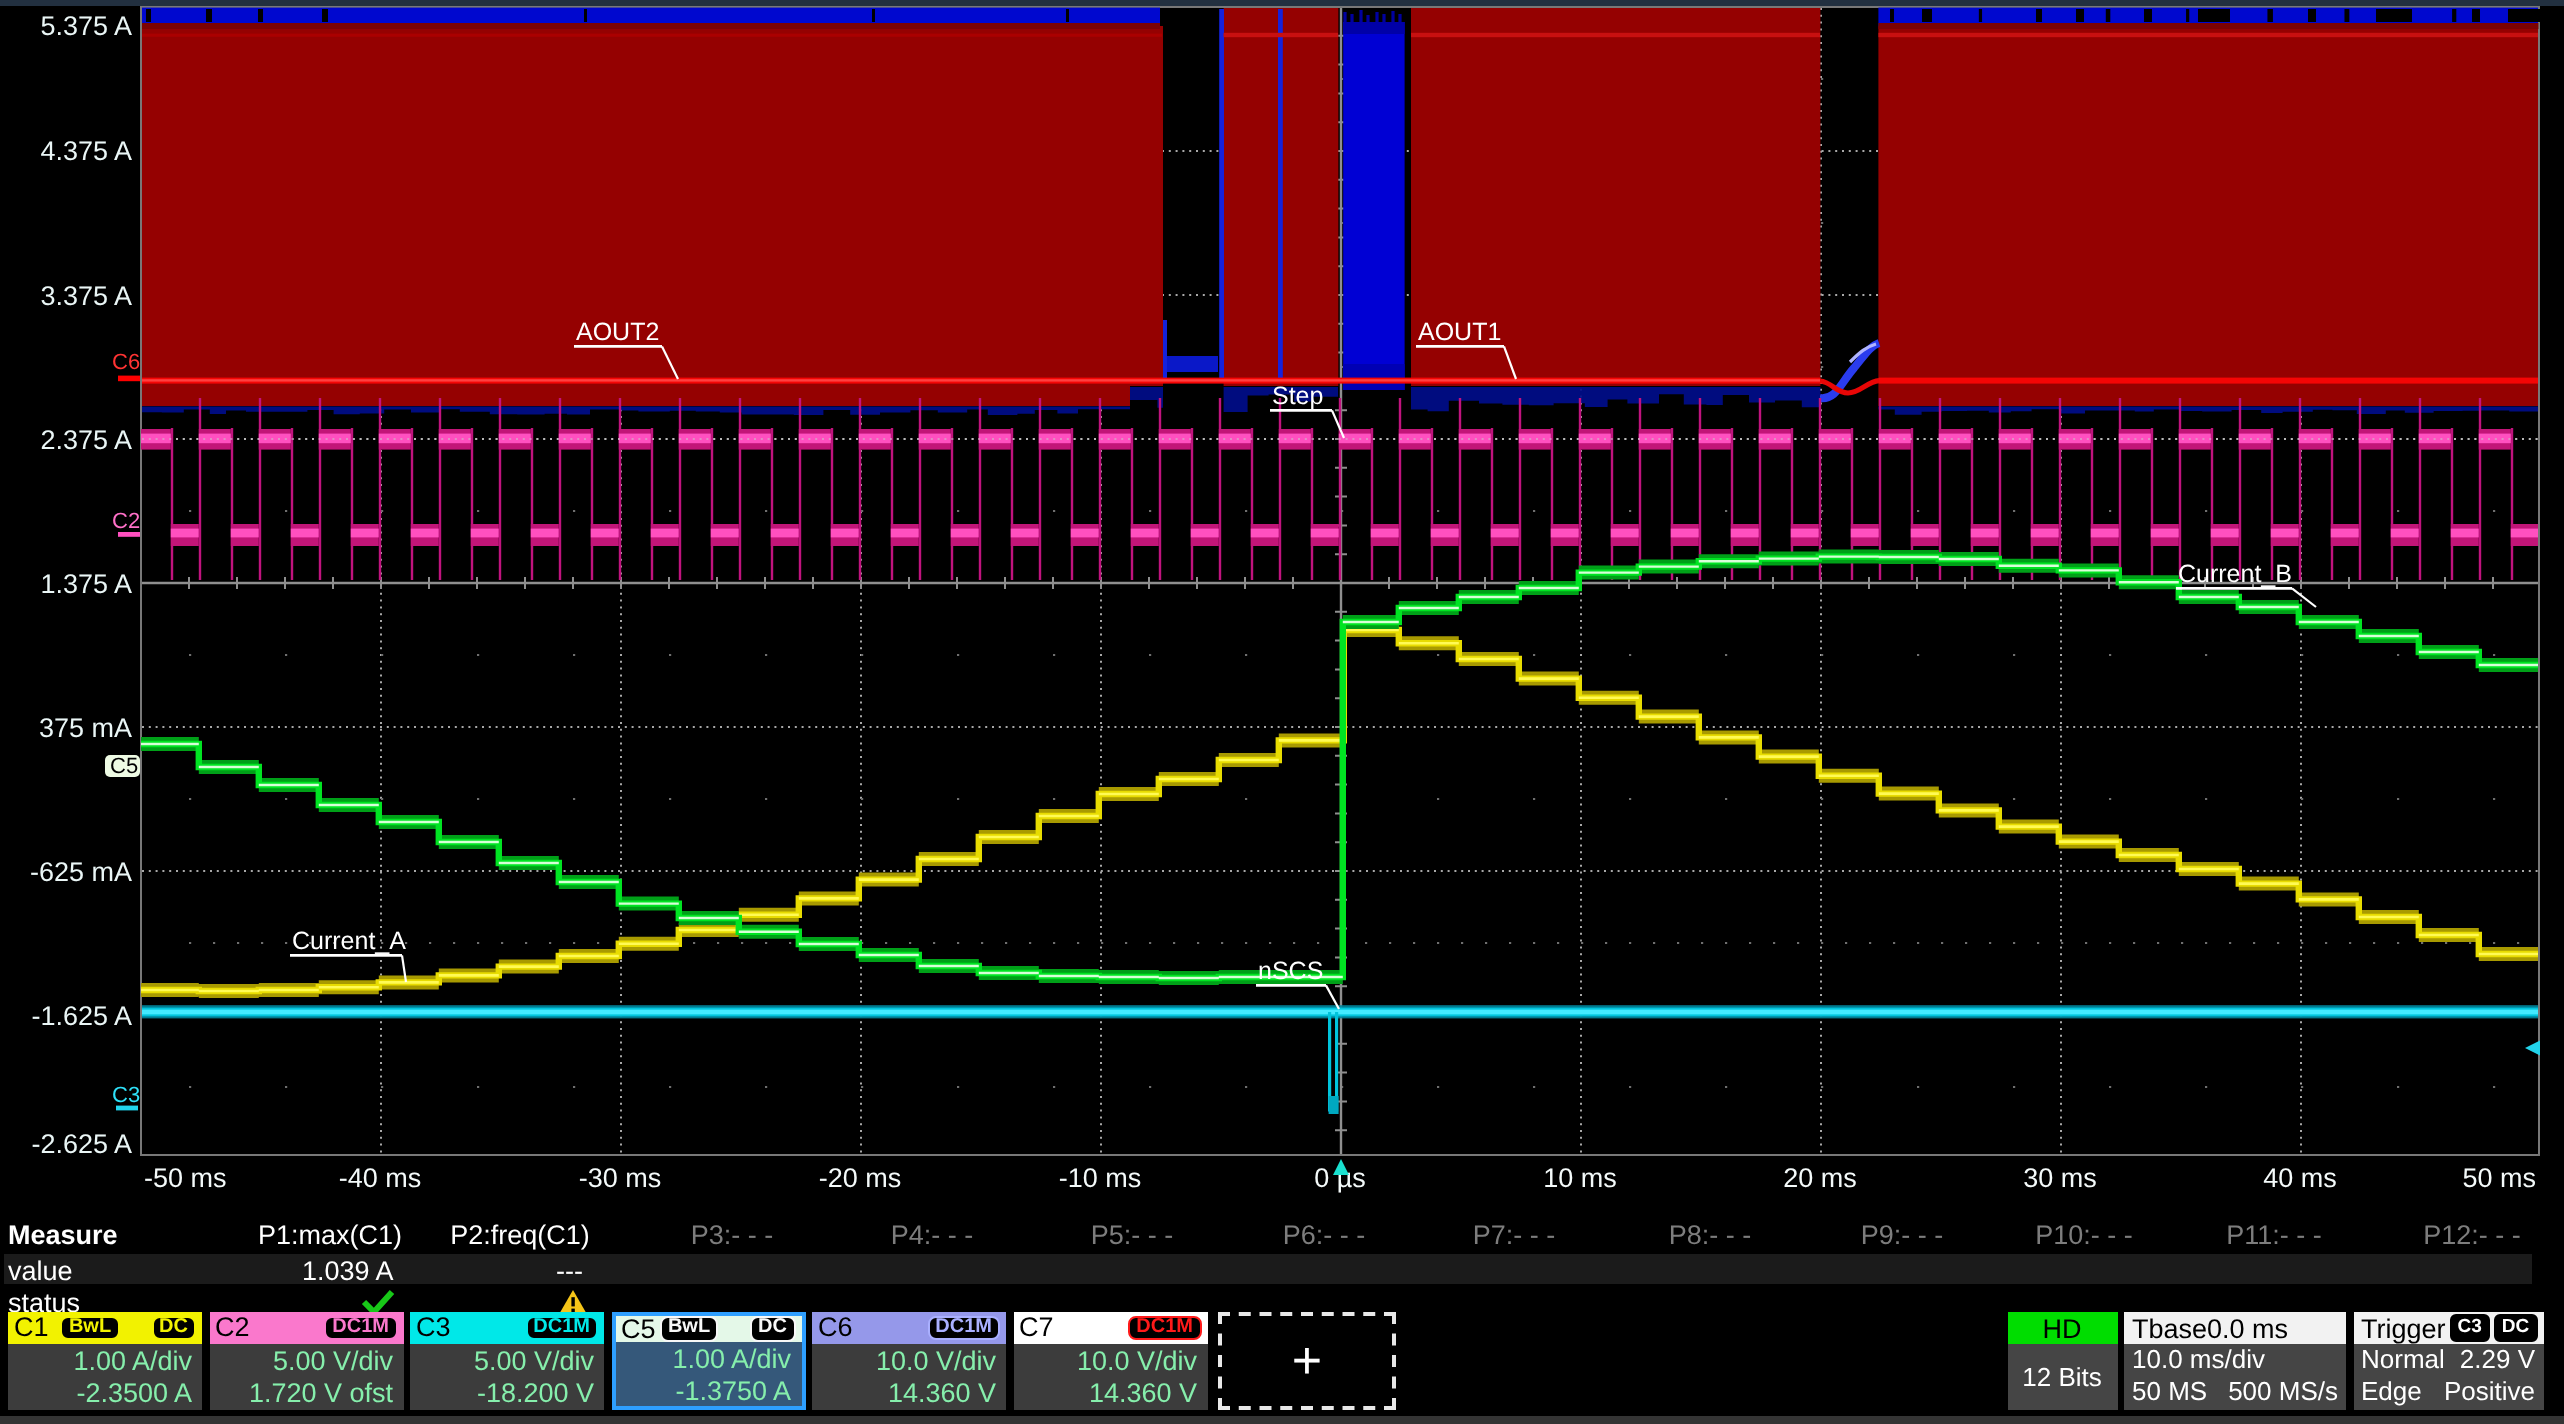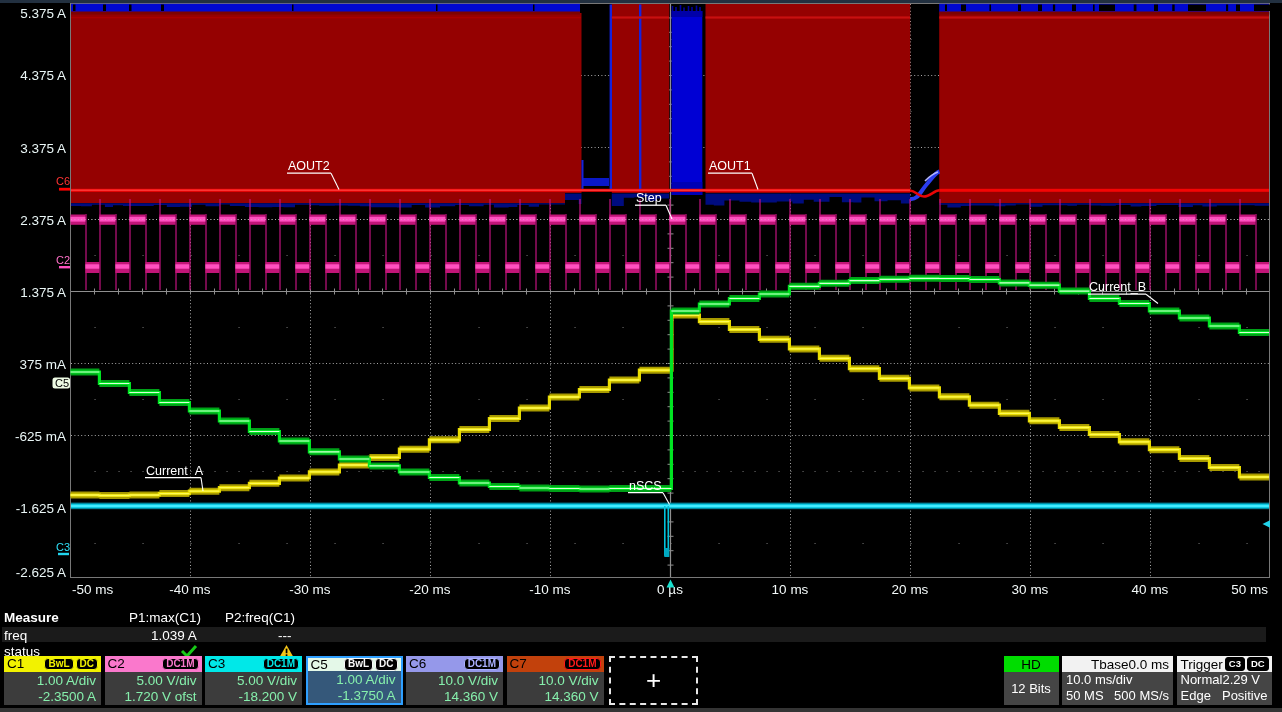--- a/index.html
+++ b/index.html
@@ -5,26 +5,26 @@
 #top{position:absolute;left:0;top:0;width:1282px;height:2.5px;background:#223040}
 #plot{position:absolute;left:0;top:0}
 #meas{position:absolute;left:0;top:604px;width:1282px;height:107px;background:#000;color:#fff}
 .mrow{position:absolute;font-size:13.5px}
 .pp{position:absolute;top:0;width:96px;text-align:center;color:#7d7d7d;font-size:13.5px}
 .pw{position:absolute;top:0;width:140px;text-align:center;color:#fff;font-size:13.5px}
 #vstrip{position:absolute;left:2px;top:23px;width:1264px;height:15px;background:#1b1b1b}
 .cbox{position:absolute;top:52px;height:49px;overflow:hidden}
 .chd{height:16px;line-height:16px;padding:0 3px;display:flex;justify-content:space-between;align-items:center}
 .cnm{color:#000;font-size:13.5px}
-.bds{display:flex;gap:2px}
+.bds{display:flex;gap:16px}
 .bdg{display:inline-block;background:#000;border:1.5px solid;border-radius:4px;font-size:10px;font-weight:bold;line-height:10.5px;padding:0 3px}
 .cbd{height:33px;color:#86efac;font-size:13.5px;text-align:right;padding:1px 5px 0 0;line-height:15.5px}
 #plus{position:absolute;left:609px;top:52px;width:89px;height:49px;border:2px dashed #e8e8e8;color:#fff;font-size:26px;font-weight:normal;display:flex;align-items:center;justify-content:center}
 .rbox{position:absolute;top:52px;height:49px}
-.rhd{height:16px;line-height:15px;font-size:13.5px;color:#000;padding:0 4px;display:flex;justify-content:flex-end;align-items:center}
+.rhd{height:16px;line-height:15px;font-size:13.5px;color:#000;padding:0 4px;display:flex;justify-content:flex-start;align-items:center}
 .rbd{height:33px;background:#454545;color:#fff;font-size:13px;padding:0 4px}
 #bstrip{position:absolute;left:0;top:708px;width:1282px;height:4px;background:#343434}
 .tbdg{display:inline-block;background:#000;border:1px solid #000;border-radius:3px;color:#fff;font-size:9.5px;font-weight:bold;line-height:10px;padding:1px 3px;margin-left:2px}
 </style></head><body>
 <div id="plot"><svg width="1282" height="605" viewBox="0 0 1282 605">
 <style>
  .lbl{font:12.5px "Liberation Sans",sans-serif;fill:#fff}
  .ax{font:13.5px "Liberation Sans",sans-serif;fill:#eaf6f6}
  .axb{font:13.5px "Liberation Sans",sans-serif;fill:#f4fafa}
  .ch{font:11px "Liberation Sans",sans-serif}
@@ -402,22 +402,34 @@
       <rect x="52.5" y="377.5" width="17.5" height="11" rx="2.5" fill="#eefbe4"></rect>
       <text x="55" y="386.5" class="ch" fill="#000">C5</text>
       <text x="56" y="551" class="ch" fill="#2ee0f8">C3</text>
       <rect x="58" y="552.8" width="11" height="2.4" fill="#21d5ee"></rect>
 </svg></div>
 <div id="top"></div>
 <div id="meas">
   <div class="mrow" style="left:4px;top:6px;font-weight:bold">Measure</div>
   <div class="pw" style="left:95px;top:6px">P1:max(C1)</div>
   <div class="pw" style="left:190px;top:6px">P2:freq(C1)</div>
+  <div style="position:absolute;top:6px;left:0;width:1282px;height:16px">
+      <div class="pp" style="left:318px">P3:- - -</div>
+      <div class="pp" style="left:418px">P4:- - -</div>
+      <div class="pp" style="left:518px">P5:- - -</div>
+      <div class="pp" style="left:614px">P6:- - -</div>
+      <div class="pp" style="left:709px">P7:- - -</div>
+      <div class="pp" style="left:807px">P8:- - -</div>
+      <div class="pp" style="left:903px">P9:- - -</div>
+      <div class="pp" style="left:994px">P10:- - -</div>
+      <div class="pp" style="left:1089px">P11:- - -</div>
+      <div class="pp" style="left:1188px">P12:- - -</div>
+    </div>
   <div id="vstrip"></div>
-  <div class="mrow" style="left:4px;top:24px">freq</div>
+  <div class="mrow" style="left:4px;top:24px">value</div>
   <div class="mrow" style="left:151px;top:24px">1.039 A</div>
   <div class="mrow" style="left:278px;top:24px">---</div>
   <div class="mrow" style="left:4px;top:40px">status</div>
   <svg style="position:absolute;left:180px;top:40px" width="18" height="14">
       <path d="M2 7 L7 12 L16 2" stroke="#18c818" stroke-width="3" fill="none"></path>
     </svg>
   <svg style="position:absolute;left:279px;top:40px" width="15" height="14">
       <path d="M7.5 1 L14.4 13 L0.6 13 Z" fill="#f5c518"></path>
       <rect x="6.7" y="4.6" width="1.7" height="4.6" fill="#000"></rect>
       <rect x="6.7" y="10.3" width="1.7" height="1.7" fill="#000"></rect>
@@ -478,21 +490,21 @@
         <span class="bds">
           <span class="bdg" style="color:#aab0ff;border-color:#aab0ff">DC1M</span>
         </span>
       </div>
 <div class="cbd" style="background:#3c3c3c">
         <div>10.0 V/div</div>
         <div>14.360 V</div>
       </div>
     </div>
     <div class="cbox" style="left:506.5px;width:97px">
-<div class="chd" style="background:#c2410c;">
+<div class="chd" style="background:#ffffff;">
         <span class="cnm">C7</span>
         <span class="bds">
           <span class="bdg" style="color:#ff1a1a;border-color:#ff1a1a">DC1M</span>
         </span>
       </div>
 <div class="cbd" style="background:#3c3c3c">
         <div>10.0 V/div</div>
         <div>14.360 V</div>
       </div>
     </div>
@@ -514,21 +526,21 @@
         </div>
       </div>
   </div>
   <div class="rbox" style="left:1176.5px;width:95px">
     <div class="rhd" style="background:#f2f2f2;justify-content:flex-start">
         <span>Trigger</span>
         <span class="tbdg">C3</span>
         <span class="tbdg">DC</span>
       </div>
     <div class="rbd">
-        <div style="display:flex;justify-content:flex-start;line-height:16px">
+        <div style="display:flex;justify-content:space-between;line-height:16px">
           <span>Normal</span>
           <span>2.29 V</span>
         </div>
         <div style="display:flex;justify-content:space-between;line-height:15px">
           <span>Edge</span>
           <span>Positive</span>
         </div>
       </div>
   </div>
 </div>

